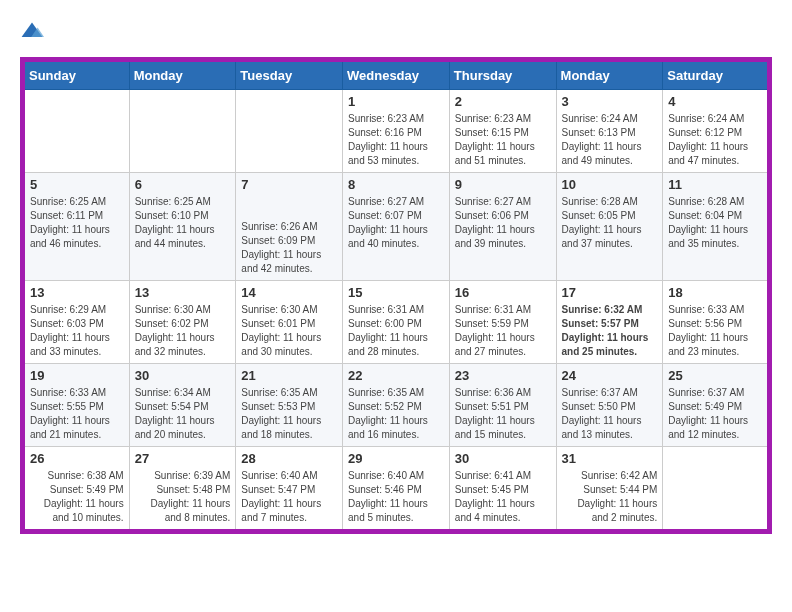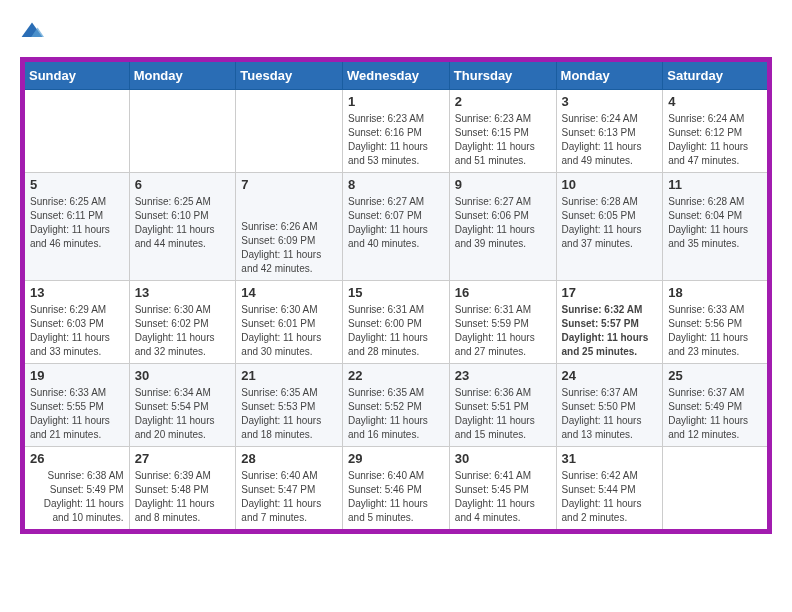--- a/index.html
+++ b/index.html
@@ -310,21 +310,21 @@
       <tr>
         <td>
           <div class="day-number">26</div>
           <div class="day-info" style="white-space: pre-line; text-align: right;">Sunrise: 6:38 AM
 Sunset: 5:49 PM
 Daylight: 11 hours
 and 10 minutes.</div>
         </td>
         <td>
           <div class="day-number">27</div>
-          <div class="day-info" style="white-space: pre-line;">Sunrise: 6:39 AM
+          <div class="day-info" style="white-space: pre-line; text-align: right;">Sunrise: 6:39 AM
 Sunset: 5:48 PM
 Daylight: 11 hours
 and 8 minutes.</div>
         </td>
         <td>
           <div class="day-number">28</div>
           <div class="day-info" style="white-space: pre-line;">Sunrise: 6:40 AM
 Sunset: 5:47 PM
 Daylight: 11 hours
 and 7 minutes.</div>
@@ -338,21 +338,21 @@
         </td>
         <td>
           <div class="day-number">30</div>
           <div class="day-info" style="white-space: pre-line;">Sunrise: 6:41 AM
 Sunset: 5:45 PM
 Daylight: 11 hours
 and 4 minutes.</div>
         </td>
         <td>
           <div class="day-number">31</div>
-          <div class="day-info" style="white-space: pre-line;">Sunrise: 6:42 AM
+          <div class="day-info" style="white-space: pre-line; text-align: right;">Sunrise: 6:42 AM
 Sunset: 5:44 PM
 Daylight: 11 hours
 and 2 minutes.</div>
         </td>
         <td class="empty-cell"></td>
       </tr>
     </tbody>
 </table>
 
 </body></html>

